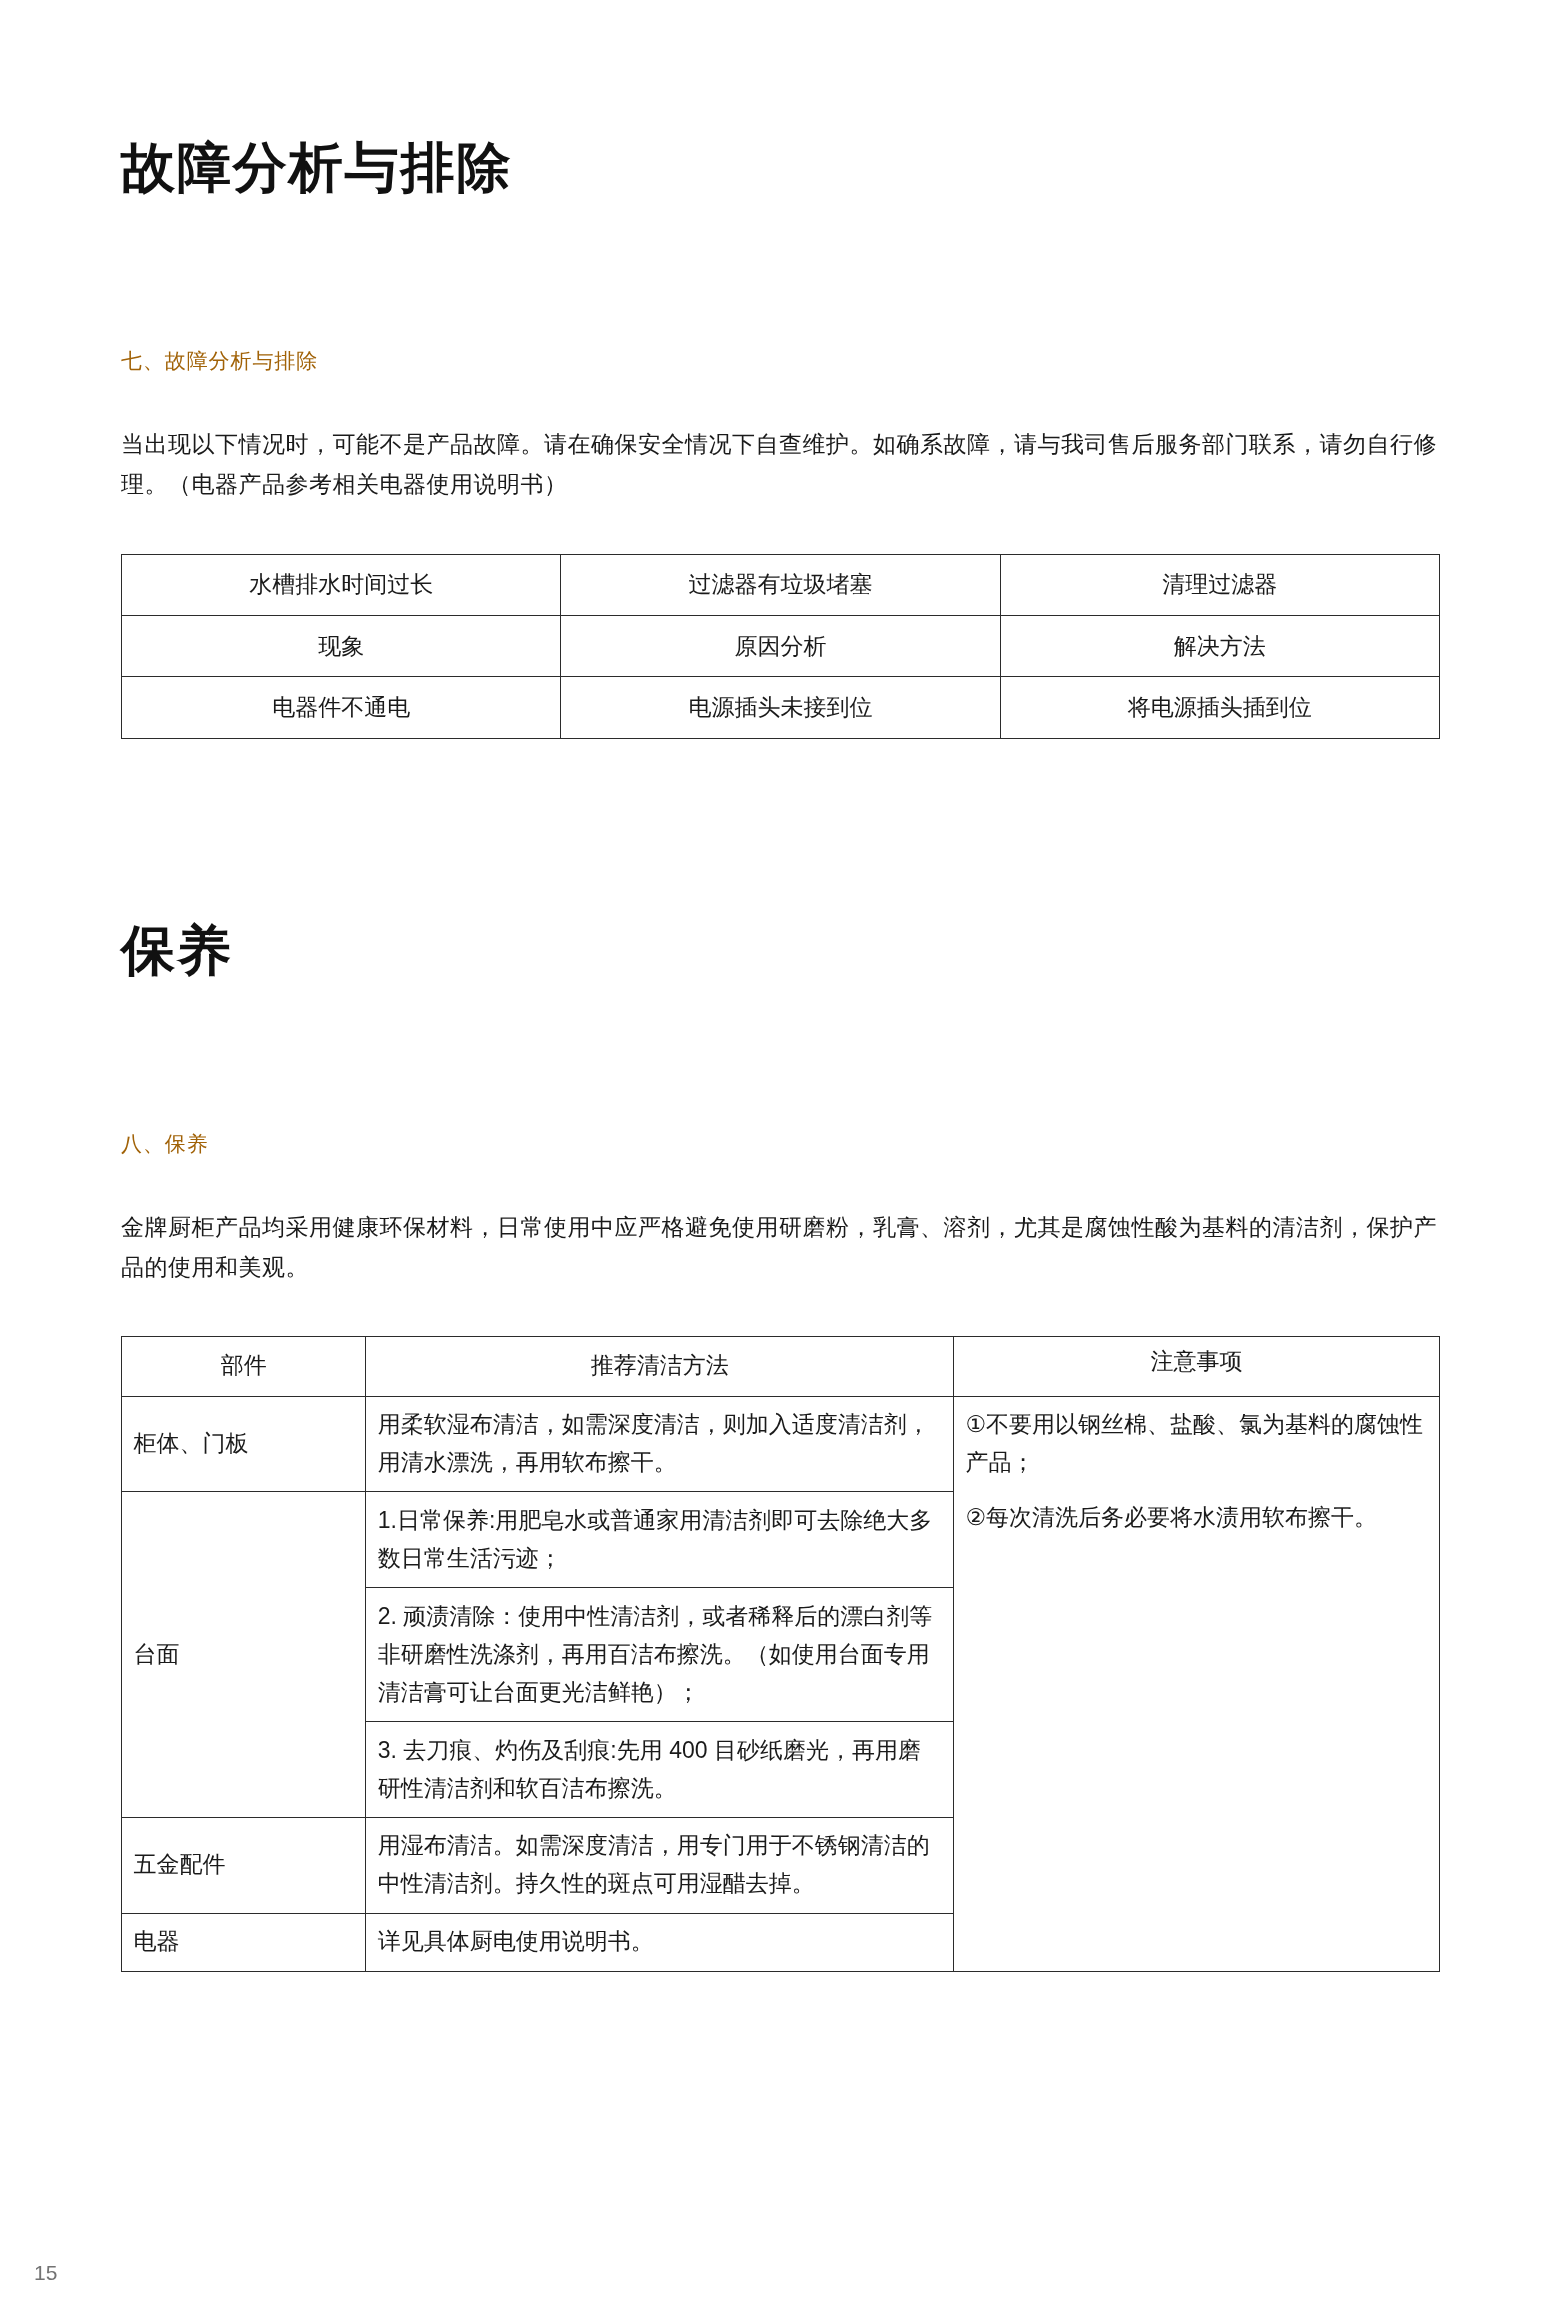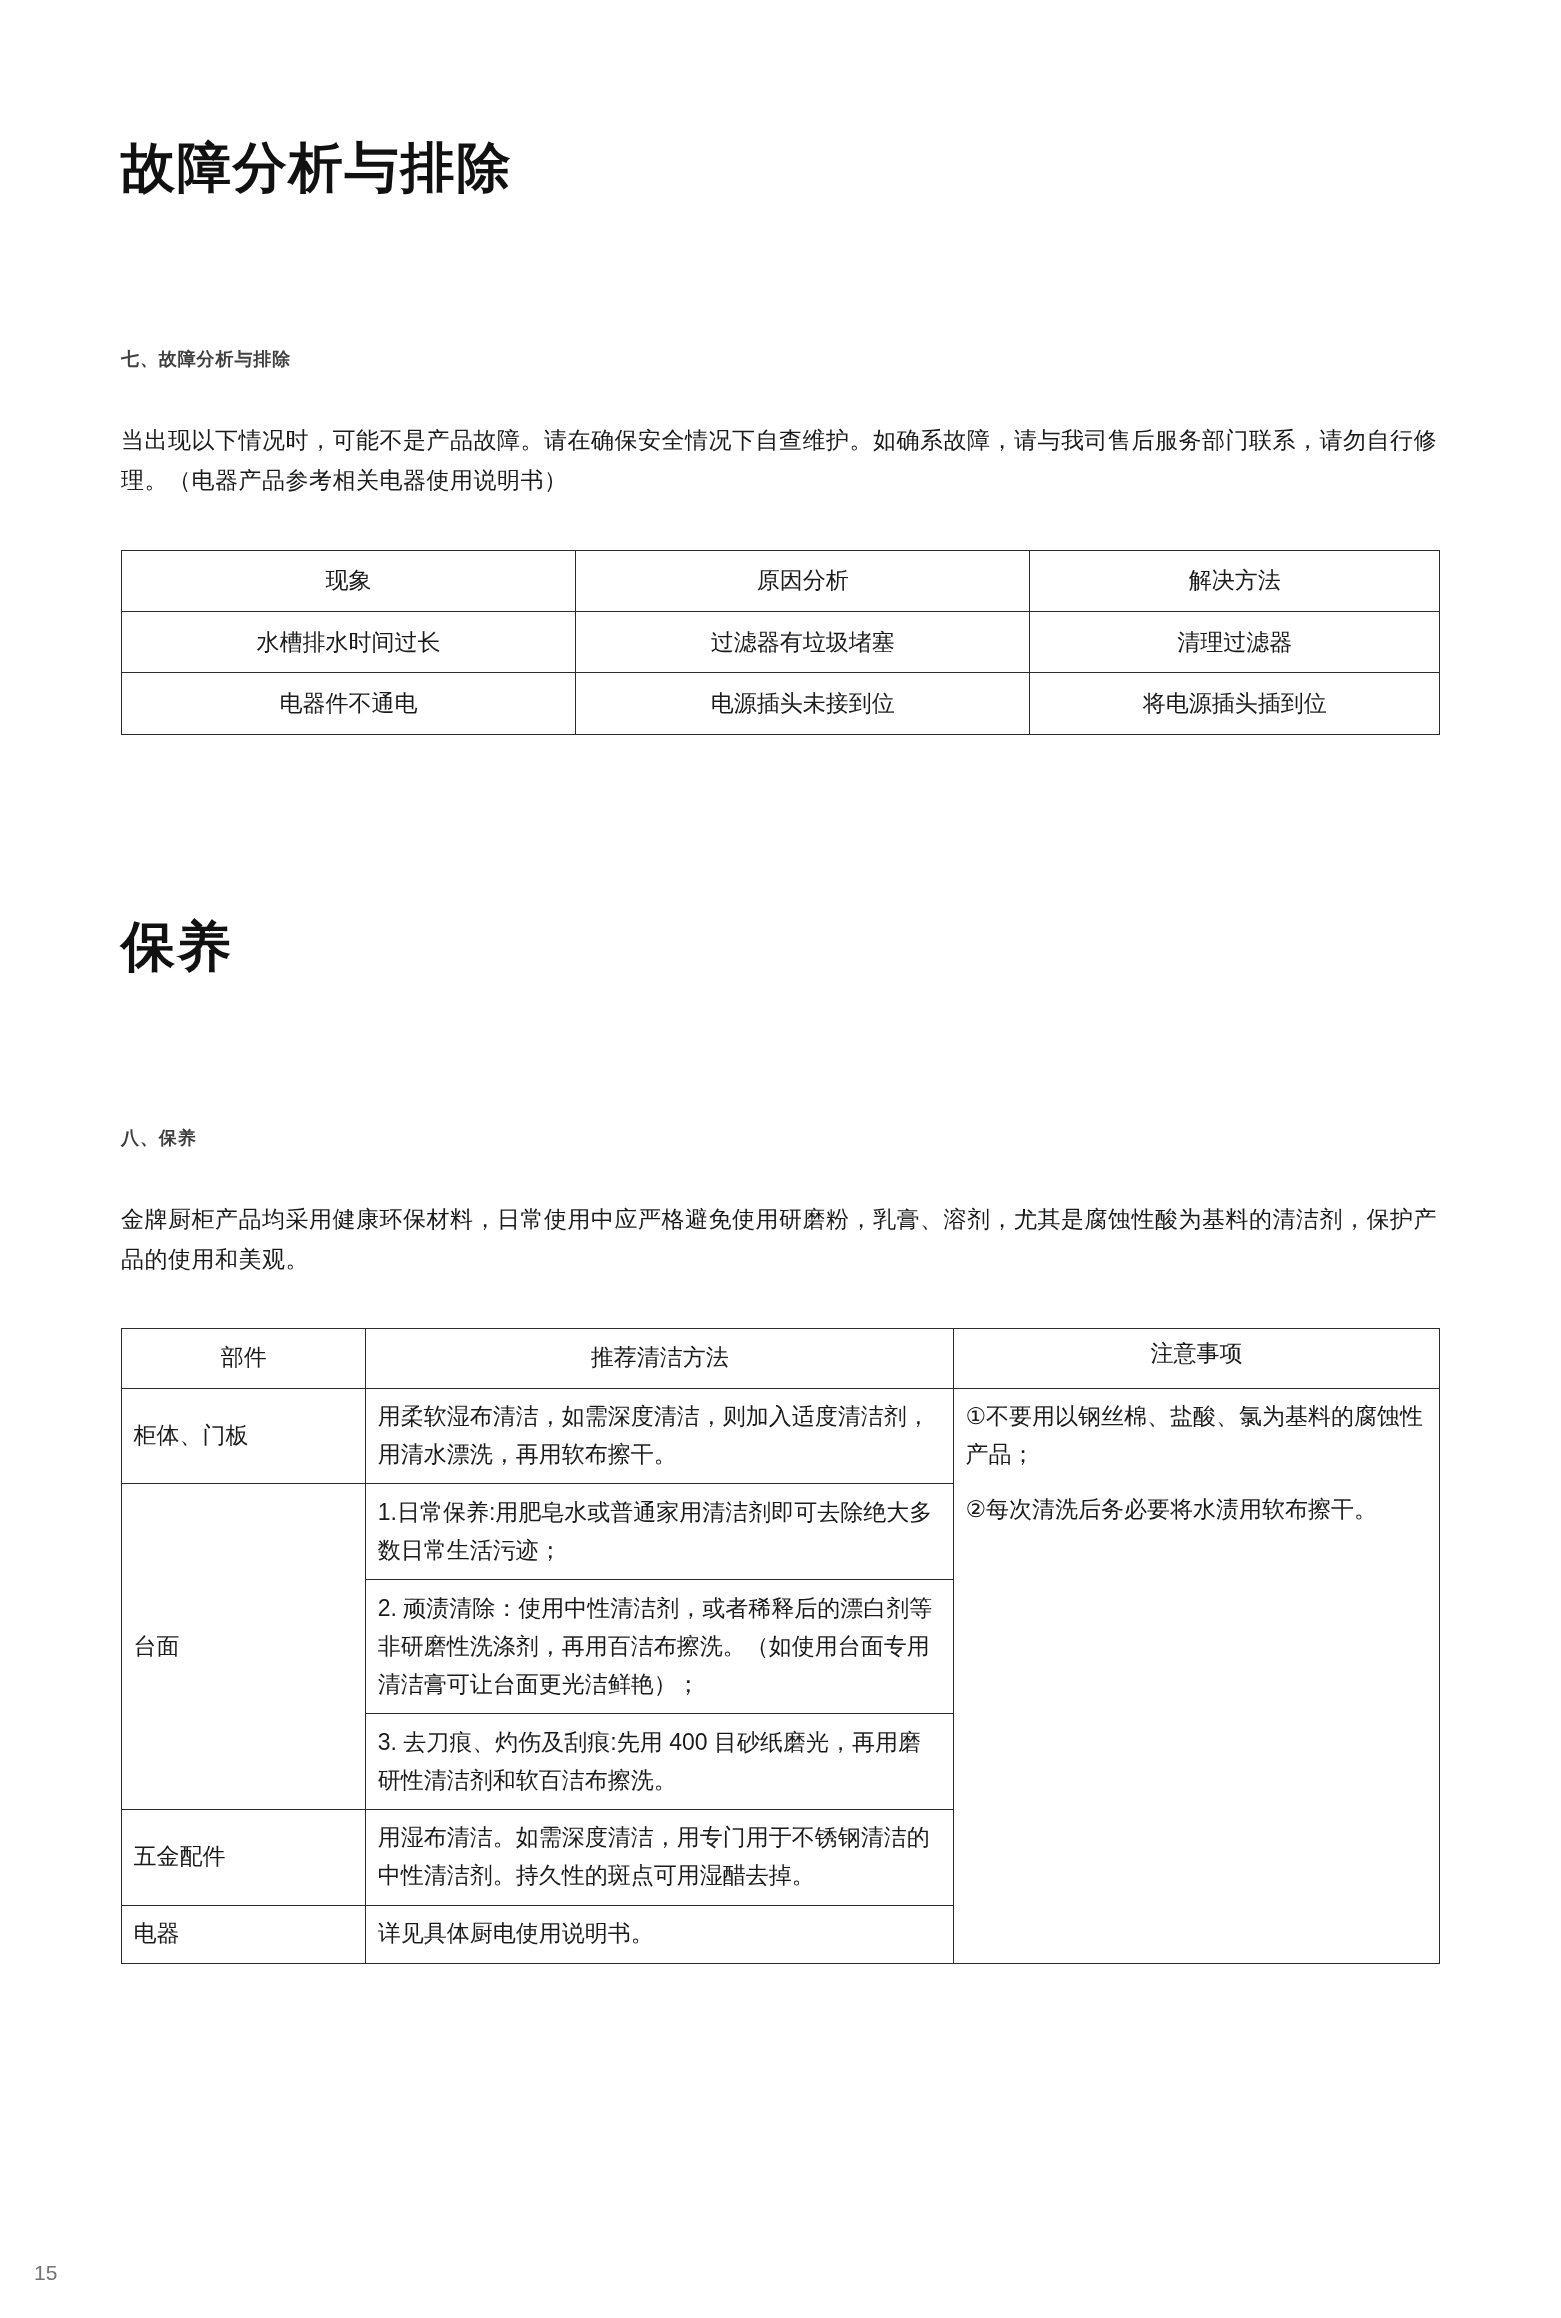--- a/index.html
+++ b/index.html
@@ -26,23 +26,23 @@
     font-size: 54px;
     font-weight: bold;
     letter-spacing: 1.9px;
     margin: 0;
     color: #111;
     font-family: Liberation Serif, serif;
   }
   .h1.first { padding-top: 132px; }
   .h1.second { padding-top: 0; }
   .section-title {
-    font-size: 18px;
-    font-weight: bold;
-    color: #404040;
+    font-size: 21px;
+    font-weight: normal;
+    color: #a16207;
     letter-spacing: 0.9px;
   }
   .para {
     font-size: 23px;
     line-height: 1.75;
     color: #1a1a1a;
     letter-spacing: 0.5px;
   }
   table {
     border-collapse: collapse;
@@ -104,28 +104,28 @@
 
   <div class="spacer-s"></div>
 
   <div class="para">当出现以下情况时，可能不是产品故障。请在确保安全情况下自查维护。如确系故障，请与我司售后服务部门联系，请勿自行修理。（电器产品参考相关电器使用说明书）</div>
 
   <div class="spacer-s"></div>
 
   <table id="trouble-table">
     <tbody>
       <tr>
+        <td>水槽排水时间过长</td>
+        <td>过滤器有垃圾堵塞</td>
+        <td>清理过滤器</td>
+      </tr>
+      <tr>
         <td class="col1">现象</td>
         <td class="col2">原因分析</td>
         <td class="col3">解决方法</td>
-      </tr>
-      <tr>
-        <td>水槽排水时间过长</td>
-        <td>过滤器有垃圾堵塞</td>
-        <td>清理过滤器</td>
       </tr>
       <tr>
         <td>电器件不通电</td>
         <td>电源插头未接到位</td>
         <td>将电源插头插到位</td>
       </tr>
     </tbody>
   </table>
 
   <div class="spacer-xl"></div>

